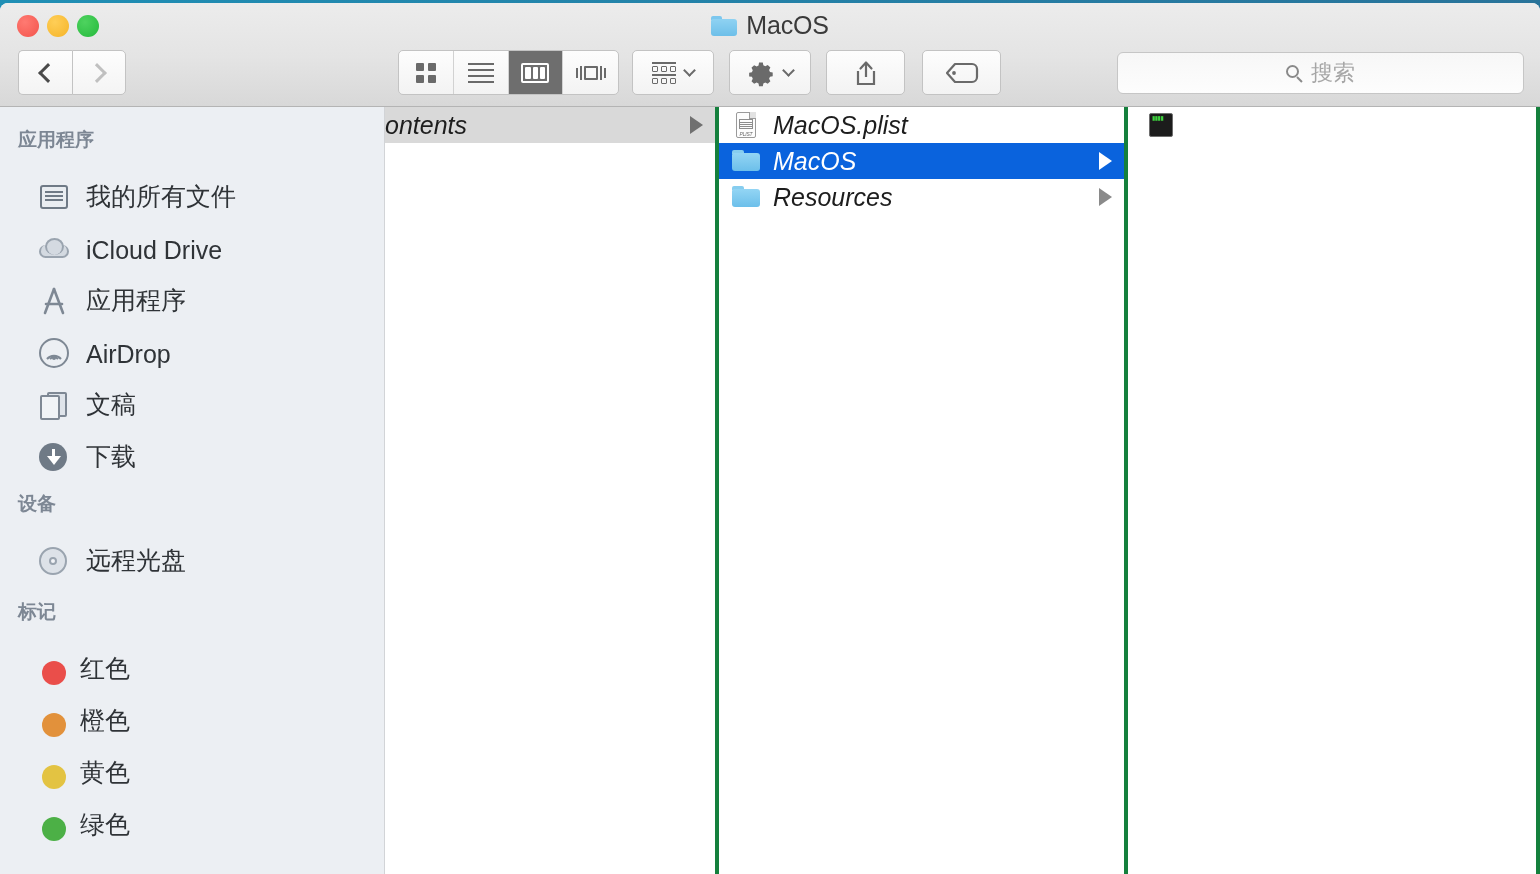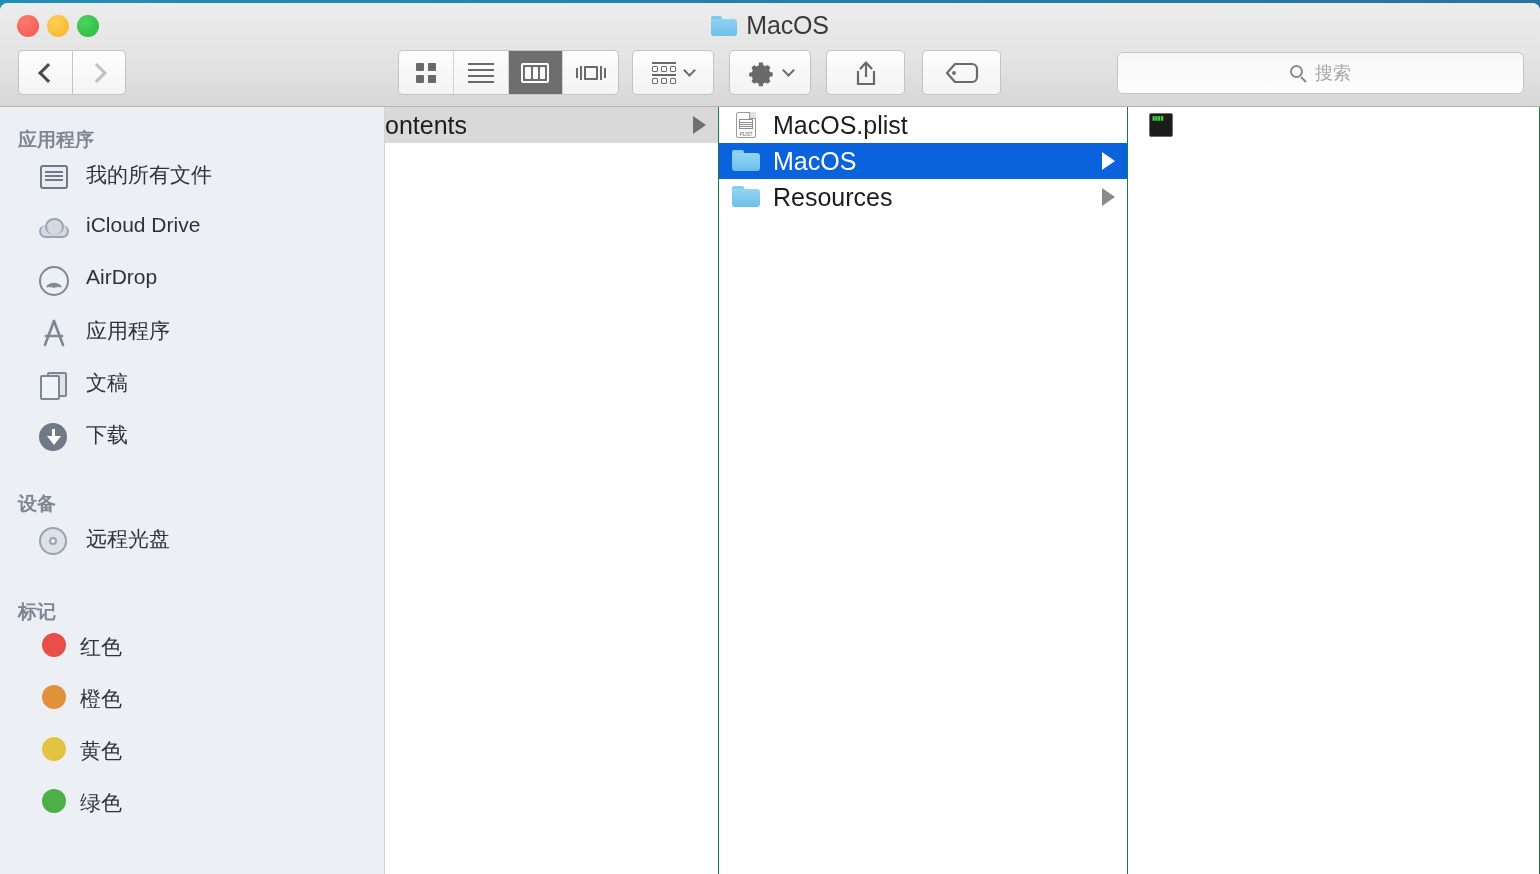--- a/index.html
+++ b/index.html
@@ -135,44 +135,44 @@
   }
   #search-field .sicon { width: 17px; height: 17px; position: relative; }
   #search-field .sicon .ring {
     position: absolute; left: 0; top: 0; width: 13px; height: 13px;
     border: 2px solid #8a8a8a; border-radius: 50%;
   }
   #search-field .sicon .stem {
     position: absolute; left: 11px; top: 11px; width: 7px; height: 2px;
     background: #8a8a8a; transform: rotate(45deg); transform-origin: left center;
   }
-  #search-placeholder { font-size: 18px; color: #a6a6a6; }
+  #search-placeholder { font-size: 22px; color: #a6a6a6; }
 
   
   #content {
     position: absolute; left: 0; top: 104px; right: 0; bottom: 0;
     display: flex;
   }
 
   
   #sidebar {
     width: 385px; flex: none;
     background: #eceff3;
     border-right: 1px solid #d2d4d7;
     padding-top: 12px;
     overflow: hidden;
   }
   .sb-header {
     font-size: 19px; font-weight: bold; color: #7d8794;
     padding: 8px 0 8px 18px;
   }
   .sb-item {
-    display: flex; align-items: flex-start; gap: 14px;
+    display: flex; align-items: flex-end; gap: 14px;
     height: 52px; padding-left: 36px;
-    font-size: 21px; color: #2f3337;
+    font-size: 25px; color: #2f3337;
   }
   .sb-ico { width: 36px; height: 32px; flex: none; position: relative; }
 
   
   .ico-allfiles .base { position: absolute; left: 4px; top: 4px; width: 28px; height: 24px;
     border: 2px solid #6f7a86; border-radius: 3px; background: #e9edf1; }
   .ico-allfiles .ln { position: absolute; left: 9px; width: 18px; height: 2px; background: #6f7a86; }
 
   .ico-cloud { }
   .ico-cloud .c1 { position: absolute; left: 3px; top: 12px; width: 30px; height: 13px;
@@ -199,23 +199,24 @@
   .ico-disc .o { position: absolute; left: 3px; top: 2px; width: 28px; height: 28px;
     border: 2px solid #9aa4af; border-radius: 50%; background: #dde2e8; }
   .ico-disc .i { position: absolute; left: 13px; top: 12px; width: 8px; height: 8px;
     border: 2px solid #9aa4af; border-radius: 50%; background: #f2f4f7; }
 
   .tagdot { width: 24px; height: 24px; border-radius: 50%; margin-left: 6px; flex: none; }
 
   
   #columns { flex: 1; display: flex; min-width: 0; }
   .fcol {
-    border-right: 1px solid #15803d;
+    border-right: 4px solid #15803d;
     background: #fff;
     overflow: hidden;
+    font-style: italic;
   }
   #col1 { width: 334px; flex: none; }
   #col2 { width: 409px; flex: none; }
   #col3 { flex: 1; }
 
   .frow {
     display: flex; align-items: center;
     height: 36px; padding: 0 12px 0 12px;
     font-size: 25px; color: #1d1d1d;
     gap: 12px;
@@ -393,38 +394,38 @@
         <span class="sb-ico ico-cloud">
           <span class="c1"></span>
             <span class="c2"></span>
         </span>
         <span>iCloud Drive</span>
       </div>
 
       <div class="sb-item">
         <span class="sb-ico">
           <svg width="36" height="32" viewBox="0 0 36 32">
+            <path d="M18 4 L27 28" stroke="#7e8894" stroke-width="2.6" fill="none" stroke-linecap="round"></path>
+            <path d="M18 4 L9 28" stroke="#7e8894" stroke-width="2.6" fill="none" stroke-linecap="round"></path>
+            <path d="M10 19 L26 19" stroke="#7e8894" stroke-width="2.6" fill="none" stroke-linecap="round"></path>
+          </svg>
+        </span>
+        <span>应用程序</span>
+      </div>
+
+      <div class="sb-item">
+        <span class="sb-ico">
+          <svg width="36" height="32" viewBox="0 0 36 32">
             <circle cx="18" cy="16" r="14" fill="none" stroke="#7e8894" stroke-width="2"></circle>
             <path d="M11 22 a9 9 0 0 1 14 0" fill="none" stroke="#7e8894" stroke-width="2"></path>
             <path d="M14 22 a5.5 5.5 0 0 1 8 0" fill="none" stroke="#7e8894" stroke-width="2"></path>
             <circle cx="18" cy="21" r="2" fill="#7e8894"></circle>
           </svg>
         </span>
         <span>AirDrop</span>
-      </div>
-
-      <div class="sb-item">
-        <span class="sb-ico">
-          <svg width="36" height="32" viewBox="0 0 36 32">
-            <path d="M18 4 L27 28" stroke="#7e8894" stroke-width="2.6" fill="none" stroke-linecap="round"></path>
-            <path d="M18 4 L9 28" stroke="#7e8894" stroke-width="2.6" fill="none" stroke-linecap="round"></path>
-            <path d="M10 19 L26 19" stroke="#7e8894" stroke-width="2.6" fill="none" stroke-linecap="round"></path>
-          </svg>
-        </span>
-        <span>应用程序</span>
       </div>
 
 
       <div class="sb-item">
         <span class="sb-ico ico-docs">
           <span class="p1"></span>
             <span class="p2"></span>
         </span>
         <span>文稿</span>
       </div>

